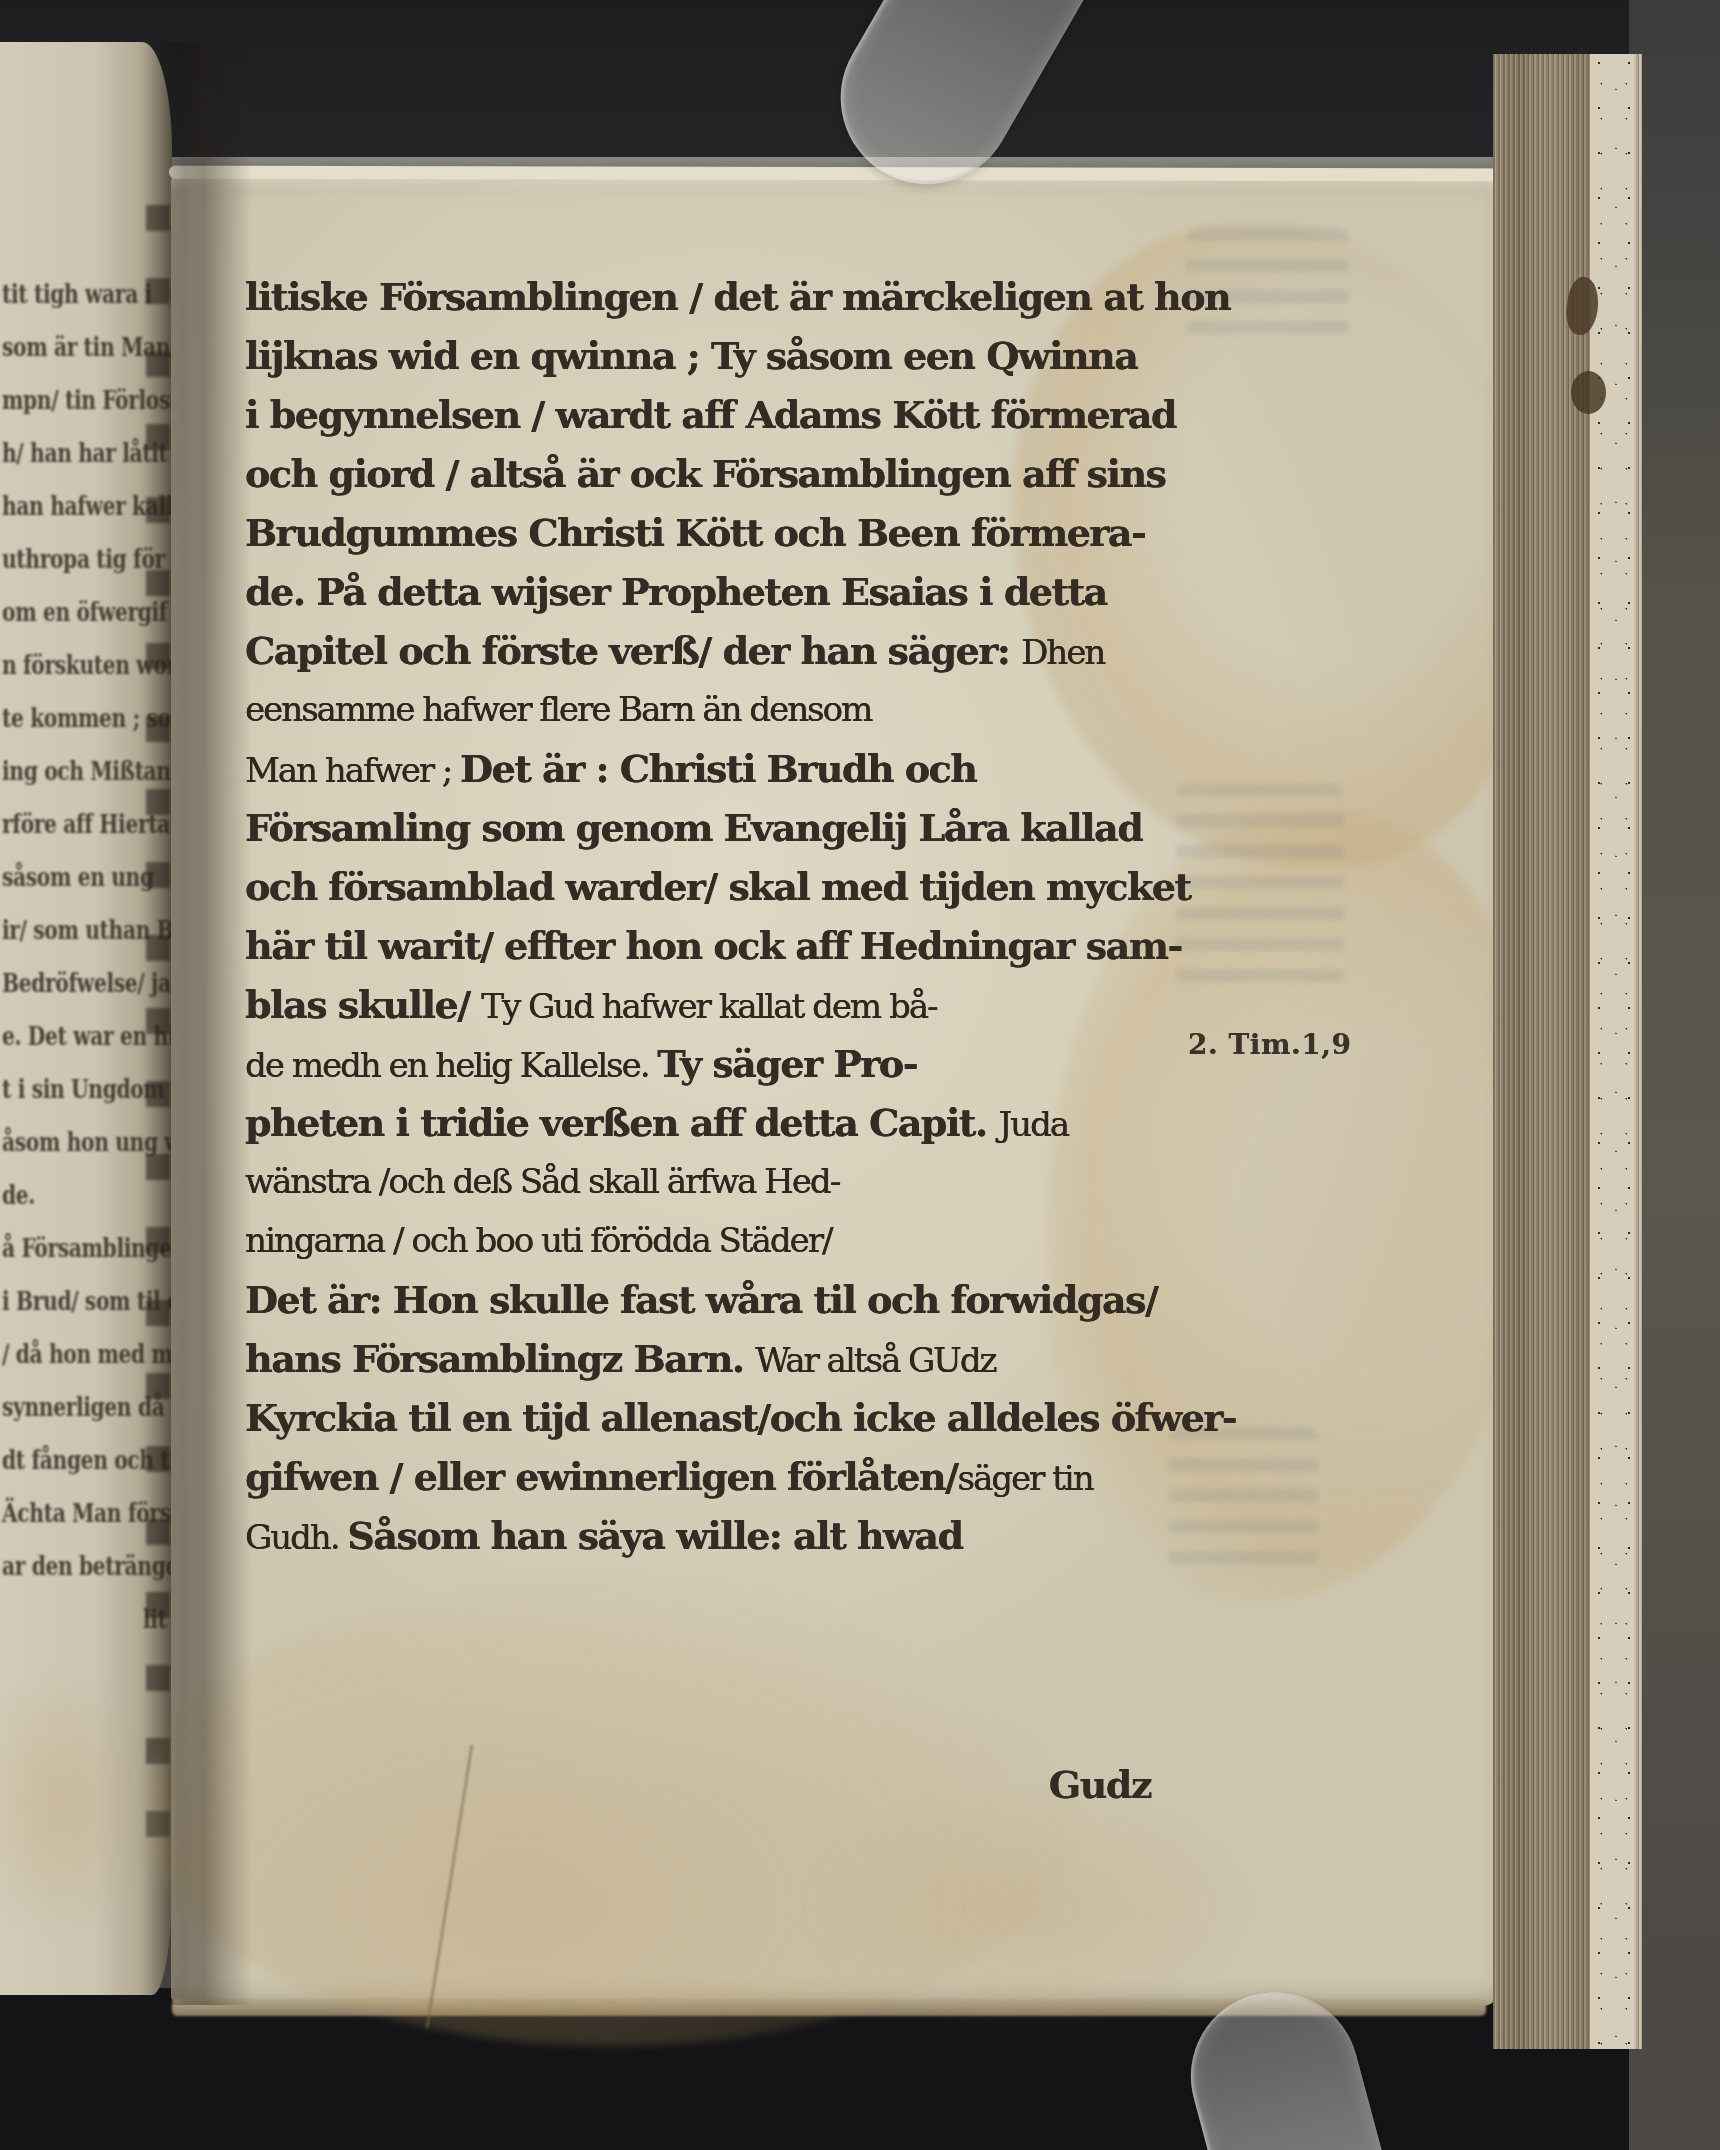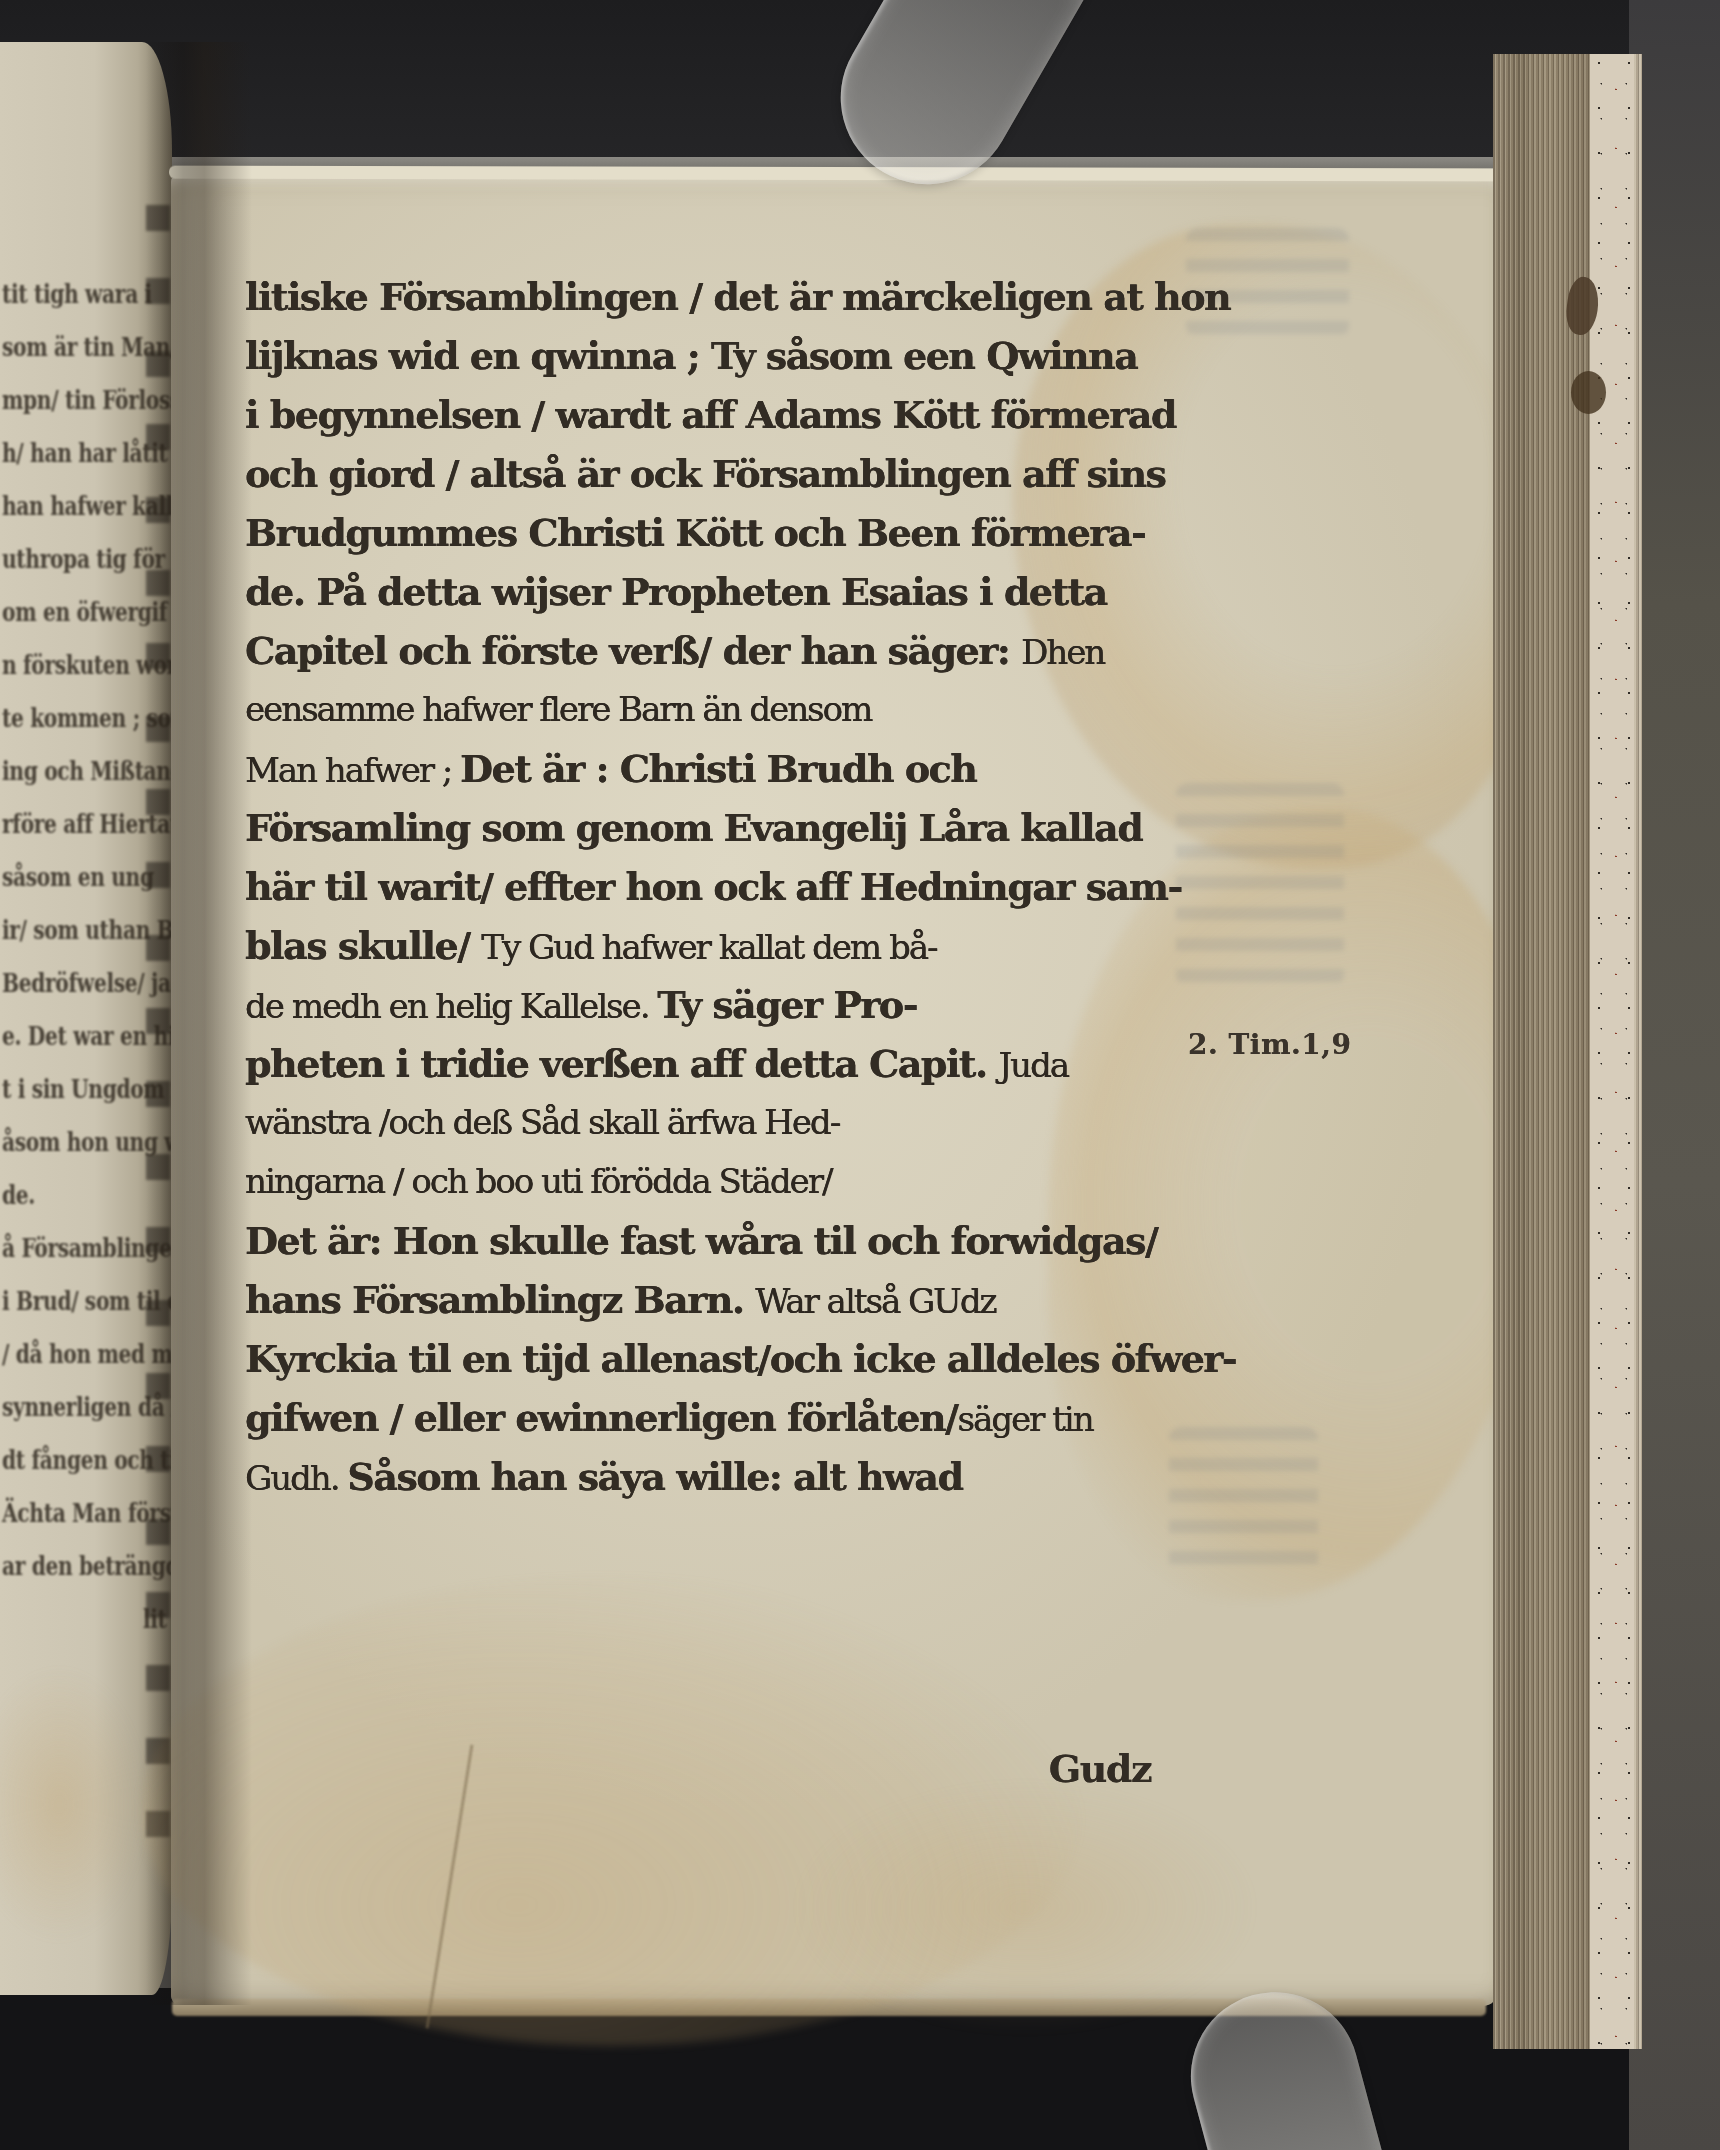--- a/index.html
+++ b/index.html
@@ -52,21 +52,21 @@
   .st1{left:1015px;top:54px;width:163px;height:109px;}
   .st2{left:1005px;top:609px;width:168px;height:203px;}
   .st3{left:998px;top:1253px;width:149px;height:153px;}
   
   .text-block{position:absolute;left:74px;top:93px;width:941px;}
   .pline{height:59px;line-height:59px;white-space:nowrap;}
   .seg-n{font-weight:700;font-size:38px;letter-spacing:-1.5px;color:#322c24;
       text-shadow:0 0 0.5px rgba(45,39,32,.9),0.4px 0 0 rgba(45,39,32,.5);}
   .seg-l{font-weight:400;font-size:34px;letter-spacing:-2px;color:#2d2720;
       text-shadow:0 0 0.5px rgba(40,34,27,.95),0.5px 0 0 rgba(40,34,27,.55);}
-  .catchword{margin-top:3px;text-align:right;padding-right:35px;font-weight:700;font-size:38px;
+  .catchword{margin-top:19px;text-align:right;padding-right:35px;font-weight:700;font-size:38px;
       letter-spacing:-1.5px;color:#322c24;text-shadow:0 0 0.5px rgba(45,39,32,.9);}
   .margin-note{position:absolute;left:1017px;top:854px;width:168px;font-weight:700;
       font-size:28px;letter-spacing:0.5px;color:#3a332b;white-space:nowrap;
       text-shadow:0 0 0.5px rgba(58,51,43,.8);}
   
   .gutter{position:absolute;left:146px;top:42px;width:106px;height:1963px;pointer-events:none;
       background:linear-gradient(90deg,rgba(20,16,12,0) 0%,rgba(20,16,12,.34) 35%,rgba(34,27,19,.42) 55%,rgba(34,27,19,0) 100%);}
   
   .fore-edge{position:absolute;left:1493px;top:54px;width:149px;height:1995px;
       background:linear-gradient(90deg,#a2967f 0%,#8c8069 18%,#9a8d74 40%,#897c65 62%,#afa58e 78%,#cec4b0 100%);}
@@ -148,20 +148,21 @@
         <div class="pline"><span class="seg-n">litiske Församblingen / det är märckeligen at hon</span></div>
         <div class="pline"><span class="seg-n">lijknas wid en qwinna ; Ty såsom een Qwinna</span></div>
         <div class="pline"><span class="seg-n">i begynnelsen / wardt aff Adams Kött förmerad</span></div>
         <div class="pline"><span class="seg-n">och giord / altså är ock Församblingen aff sins</span></div>
         <div class="pline"><span class="seg-n">Brudgummes Christi Kött och Been förmera-</span></div>
         <div class="pline"><span class="seg-n">de. På detta wijser Propheten Esaias i detta</span></div>
         <div class="pline"><span class="seg-n">Capitel och förste verß/ der han säger: </span><span class="seg-l">Dhen</span></div>
         <div class="pline"><span class="seg-l">eensamme hafwer flere Barn än densom</span></div>
         <div class="pline"><span class="seg-l">Man hafwer ; </span><span class="seg-n">Det är : Christi Brudh och</span></div>
         <div class="pline"><span class="seg-n">Församling som genom Evangelij Låra kallad</span></div>
+        <div class="pline"><span class="seg-n">och församblad warder/ skal med tijden mycket</span></div>
         <div class="pline"><span class="seg-n">här til warit/ effter hon ock aff Hedningar sam-</span></div>
         <div class="pline"><span class="seg-n">blas skulle/ </span><span class="seg-l">Ty Gud hafwer kallat dem bå-</span></div>
         <div class="pline"><span class="seg-l">de medh en helig Kallelse. </span><span class="seg-n">Ty säger Pro-</span></div>
         <div class="pline"><span class="seg-n">pheten i tridie verßen aff detta Capit. </span><span class="seg-l">Juda</span></div>
         <div class="pline"><span class="seg-l">wänstra /och deß Såd skall ärfwa Hed-</span></div>
         <div class="pline"><span class="seg-l">ningarna / och boo uti förödda Städer/</span></div>
         <div class="pline"><span class="seg-n">Det är: Hon skulle fast wåra til och forwidgas/</span></div>
         <div class="pline"><span class="seg-n">hans Församblingz Barn. </span><span class="seg-l">War altså GUdz</span></div>
         <div class="pline"><span class="seg-n">Kyrckia til en tijd allenast/och icke alldeles öfwer-</span></div>
         <div class="pline"><span class="seg-n">gifwen / eller ewinnerligen förlåten/</span><span class="seg-l">säger tin</span></div>

